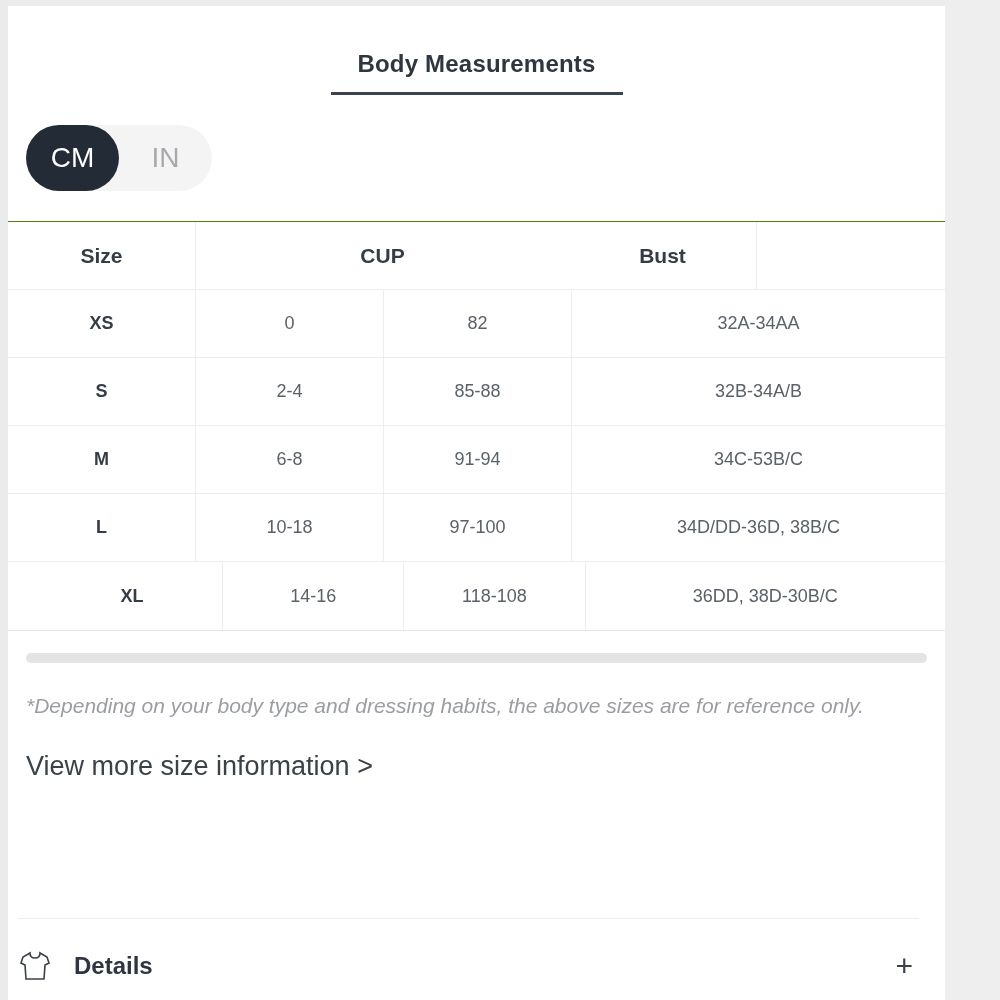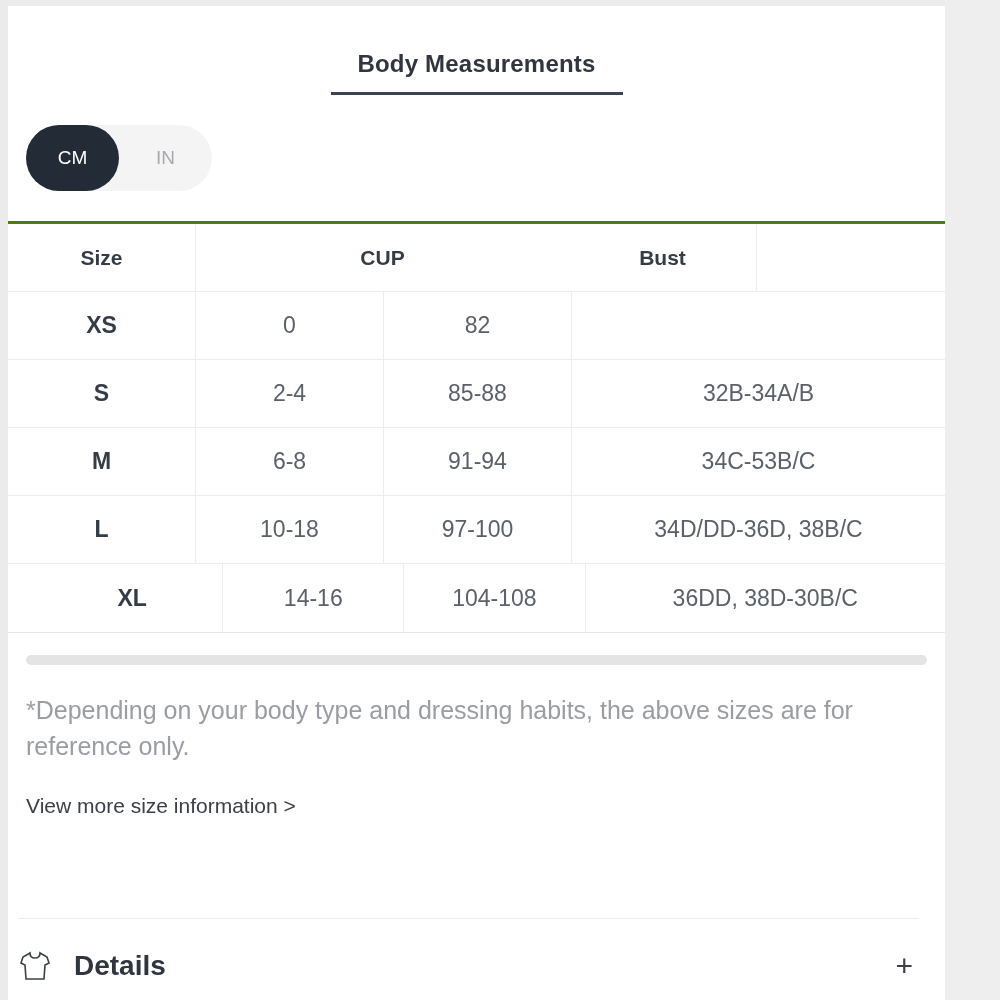--- a/index.html
+++ b/index.html
@@ -69,36 +69,36 @@
     align-items: center;
     position: relative;
   }
   .toggle-opt {
     width: 93px;
     height: 66px;
     border-radius: 33px;
     display: flex;
     align-items: center;
     justify-content: center;
-    font-size: 19px;
+    font-size: 28px;
     color: #a7a9ad;
     cursor: pointer;
     user-select: none;
   }
   .toggle-opt.active {
     background: #222b36;
     color: #ffffff;
     font-weight: 500;
   }
 
   
   .table {
     margin-top: 30px;
     width: 937px;
-    border-top: 3px solid #4d7c0f;
+    border-top: 1px solid #4d7c0f;
     border-bottom: 1px solid #e6e6e6;
   }
   .trow {
     display: flex;
     height: 68px;
     border-bottom: 1px solid #ededed;
   }
   .trow:last-child { border-bottom: none; margin-left: 34px; }
   .tcell {
     display: flex;
@@ -116,42 +116,43 @@
   .tcell.c3 { width: 373px; border-right: none; }
   .thead .tcell {
     font-weight: bold;
     color: #343c46;
     font-size: 21px;
   }
   .trow.body .tcell.c0 {
     font-weight: bold;
     color: #343c46;
   }
-  .trow.body .tcell { color: #5b6169; font-size: 23px; }
+  .trow.body .tcell { color: #5b6169; font-size: 18px; }
 
   
   .hscroll {
     margin: 22px 18px 0 18px;
     width: 901px;
     height: 10px;
     background: #e4e4e4;
     border-radius: 5px;
   }
 
   
   .note {
     margin: 28px 18px 0 18px;
     width: 900px;
-    font-size: 25px;
+    font-size: 21px;
     line-height: 1.42;
     color: #9a9da2;
+    font-style: italic;
   }
   .link {
     margin: 30px 0 8px 18px;
-    font-size: 21px;
+    font-size: 27px;
     color: #3b4148;
     cursor: pointer;
     display: inline-block;
   }
 
   
   .divider {
     position: absolute;
     left: 18px;
     top: 918px;
@@ -163,21 +164,21 @@
     position: absolute;
     left: 18px;
     top: 938px;
     width: 901px;
     height: 56px;
     display: flex;
     align-items: center;
   }
   .shirt-icon { width: 34px; height: 32px; margin-right: 22px; }
   .details-label {
-    font-size: 28px;
+    font-size: 24px;
     font-weight: bold;
     color: #2f3640;
     flex: 1;
   }
   .plus {
     font-size: 30px;
     color: #3b4148;
     font-weight: 300;
     padding-right: 6px;
     cursor: pointer;
@@ -208,20 +209,21 @@
       <div class="trow thead">
         <div class="tcell c0">Size</div>
         <div class="tcell c3">CUP</div>
         <div class="tcell c2">Bust</div>
       </div>
 
       <div class="trow body">
         <div class="tcell c0">XS</div>
         <div class="tcell c1">0</div>
         <div class="tcell c2">82</div>
+        <div class="tcell c3">32A-34AA</div>
       </div>
 
       <div class="trow body">
         <div class="tcell c0">S</div>
         <div class="tcell c1">2-4</div>
         <div class="tcell c2">85-88</div>
         <div class="tcell c3">32B-34A/B</div>
       </div>
 
       <div class="trow body">
@@ -234,21 +236,21 @@
       <div class="trow body">
         <div class="tcell c0">L</div>
         <div class="tcell c1">10-18</div>
         <div class="tcell c2">97-100</div>
         <div class="tcell c3">34D/DD-36D, 38B/C</div>
       </div>
 
       <div class="trow body">
         <div class="tcell c0">XL</div>
         <div class="tcell c1">14-16</div>
-        <div class="tcell c2">104-108</div>
+        <div class="tcell c2">118-108</div>
         <div class="tcell c3">36DD, 38D-30B/C</div>
       </div>
     </div>
 
     <div class="hscroll"></div>
 
     <div class="note">*Depending on your body type and dressing habits, the above sizes are for reference only.</div>
 
     <div class="link">View more size information &gt;</div>
   </div>

